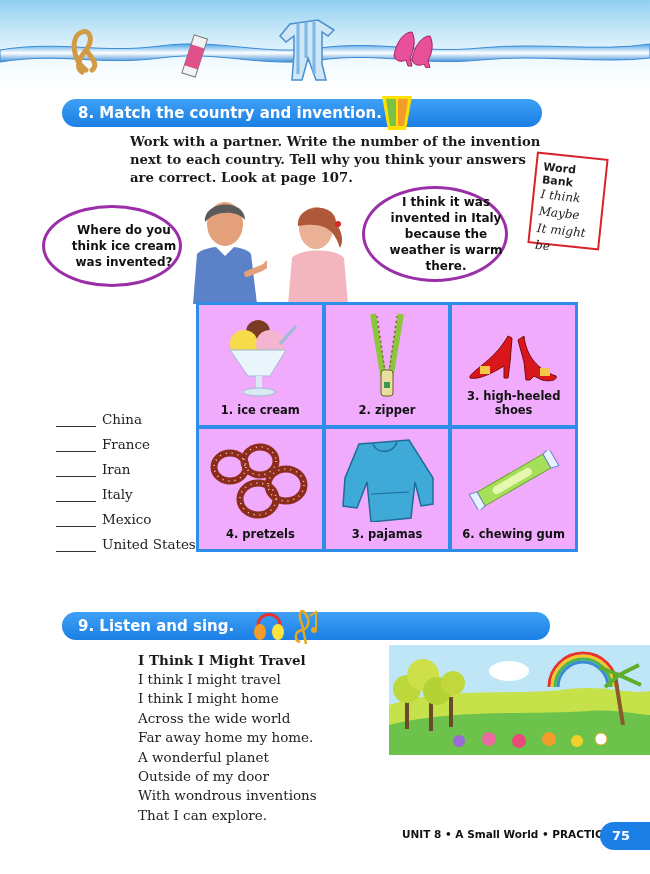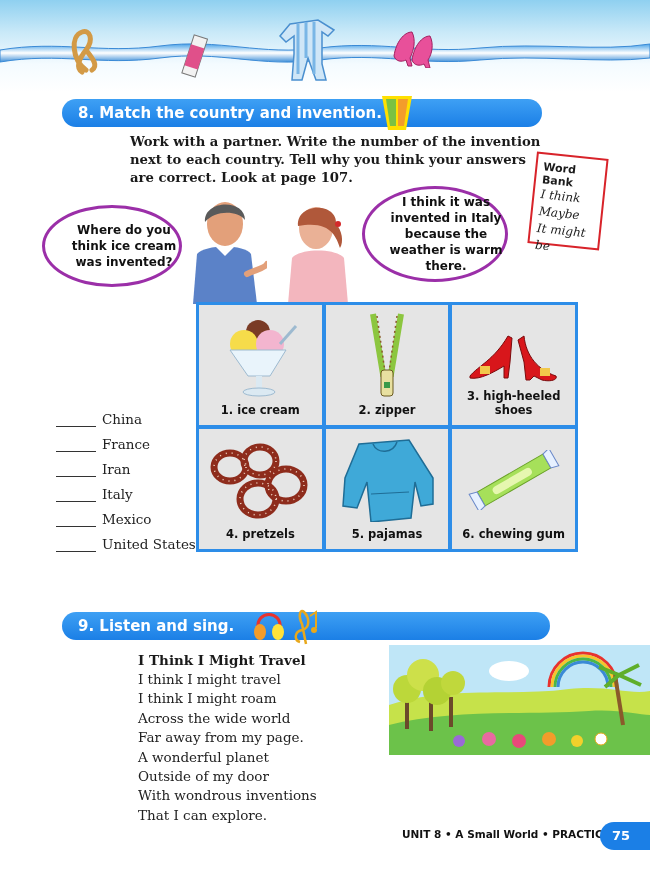--- a/index.html
+++ b/index.html
@@ -52,21 +52,21 @@
     
     .kid { position: absolute; }
 
     
     .grid {
       position: absolute; left: 196px; top: 302px; width: 382px; height: 250px;
       background: #2d8de8; padding: 3px;
       display: grid; grid-template-columns: repeat(3, 1fr); grid-template-rows: repeat(2, 1fr);
       gap: 4px;
     }
-    .cell { background: #e5e5e5; position: relative; }
+    .cell { background: #f0abfc; position: relative; }
     .cell-label {
       position: absolute; left: 0; right: 0; bottom: 8px; text-align: center;
       font-family: "DejaVu Sans", sans-serif; font-weight: bold; font-size: 11.5px; color: #111;
     }
     .cell-art { position: absolute; left: 0; right: 0; top: 6px; height: 90px; display: flex; align-items: center; justify-content: center; }
 
     
     .countries { position: absolute; left: 56px; top: 402px; }
     .country-row { display: flex; align-items: flex-end; height: 25px; }
     .blank { width: 40px; border-bottom: 1.5px solid #333; margin-right: 6px; height: 14px; }
@@ -252,21 +252,21 @@
     <div class="cell-label">4. pretzels</div>
   </div>
   <div class="cell">
     <div class="cell-art">
       <svg width="100" height="84" viewBox="0 0 100 84">
         <path d="M22,6 L72,2 L96,40 L96,66 L84,68 L78,44 L74,80 L34,84 L30,44 L20,70 L6,68 L8,40 Z" fill="#3fa9d8" stroke="#1f6d96" stroke-width="1.5"></path>
         <path d="M36,6 C40,16 56,16 60,4" fill="none" stroke="#1f6d96" stroke-width="1.5"></path>
         <path d="M34,56 L72,54" stroke="#1f6d96" stroke-width="1.2"></path>
       </svg>
     </div>
-    <div class="cell-label">5. pajamas</div>
+    <div class="cell-label">3. pajamas</div>
   </div>
   <div class="cell">
     <div class="cell-art">
       <svg width="96" height="60" viewBox="0 0 96 60">
         <g transform="rotate(-30 48 30)">
           <rect x="10" y="22" width="76" height="16" fill="#a6e05a" stroke="#6aa12a"></rect>
           <rect x="24" y="26" width="44" height="8" rx="4" fill="#e6f7b0"></rect>
           <path d="M2,20 L10,22 L10,38 L2,40 Z M94,20 L86,22 L86,38 L94,40 Z" fill="#e7f1ff" stroke="#6a88c8"></path>
         </g>
       </svg>
@@ -285,23 +285,23 @@
   <svg style="position:absolute;left:228px;top:-6px" width="30" height="40" viewBox="0 0 30 40">
     <path d="M10,36 C4,34 4,26 12,24 C20,22 20,12 14,6 C10,2 8,10 12,18 L16,38" fill="none" stroke="#e8a81c" stroke-width="2.5"></path>
     <path d="M20,10 L26,6 L26,22" fill="none" stroke="#e8a81c" stroke-width="2"></path>
     <circle cx="24" cy="24" r="3" fill="#e8a81c"></circle>
   </svg>
 </div>
 
 <div class="song">
   <div class="song-title">I Think I Might Travel</div>
   <div class="song-line">I think I might travel</div>
-  <div class="song-line">I think I might roam</div>
+  <div class="song-line">I think I might home</div>
   <div class="song-line">Across the wide world</div>
-  <div class="song-line">Far away from my page.</div>
+  <div class="song-line">Far away home my home.</div>
   <div class="song-line">A wonderful planet</div>
   <div class="song-line">Outside of my door</div>
   <div class="song-line">With wondrous inventions</div>
   <div class="song-line">That I can explore.</div>
 </div>
 
 <svg class="landscape" viewBox="0 0 261 110">
   <rect x="0" y="0" width="261" height="70" fill="#bfe6f7"></rect>
   <ellipse cx="120" cy="26" rx="20" ry="10" fill="#ffffff"></ellipse>
   <path d="M160,42 A34,34 0 0 1 228,42" fill="none" stroke="#e8322e" stroke-width="3"></path>

